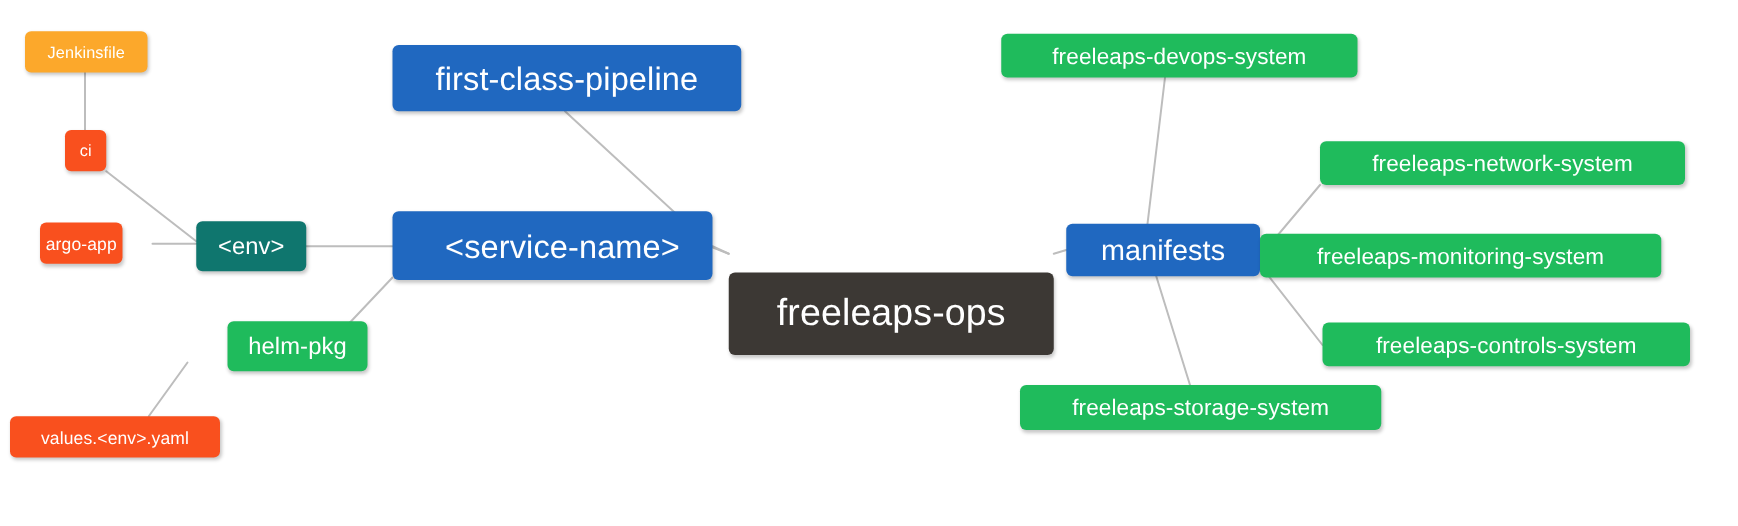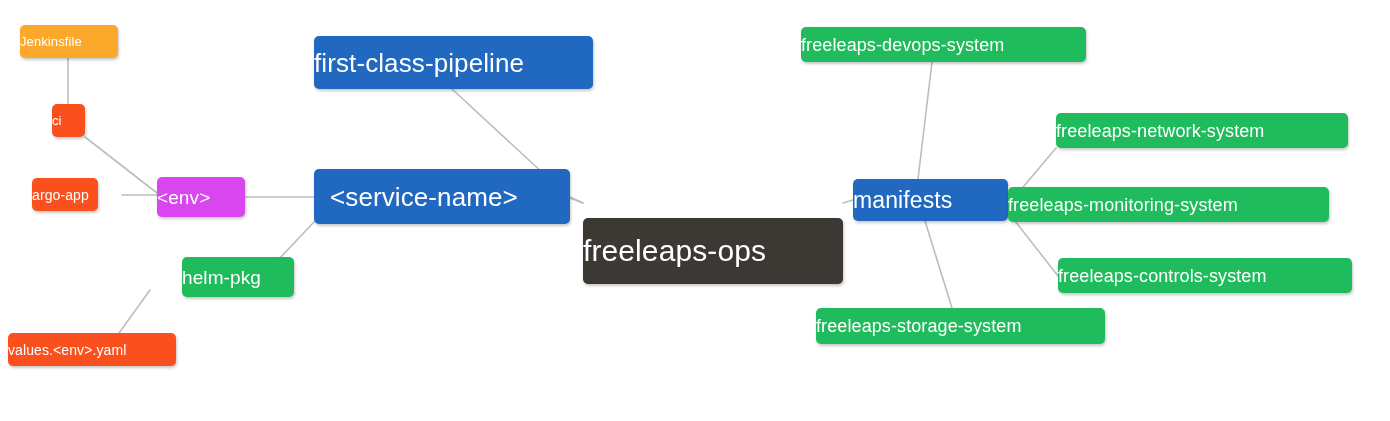--- a/index.html
+++ b/index.html
@@ -18,21 +18,21 @@
   #links{
     position:absolute;left:0;top:0;
     width:1390px;height:421px;
     pointer-events:none;
   }
   .node{
     position:absolute;
     box-sizing:border-box;
     display:flex;
     align-items:center;
-    justify-content:flex-start;
+    justify-content:center;
     color:#ffffff;
     border-radius:5px;
     box-shadow:1px 2px 3px rgba(0,0,0,0.22);
     white-space:nowrap;
     line-height:1;
     letter-spacing:0.1px;
     cursor:pointer;
     user-select:none;
   }
   .node span{display:block;}
@@ -60,21 +60,21 @@
   <div id="nodes">
       <div class="node" style="left: 20px; top: 25px; width: 98px; height: 33px; background: rgb(252, 168, 43); font-size: 13px;">
         <span>Jenkinsfile</span>
       </div>
       <div class="node" style="left: 52px; top: 104px; width: 33px; height: 33px; background: rgb(249, 80, 30); font-size: 13px;">
         <span>ci</span>
       </div>
       <div class="node" style="left: 32px; top: 178px; width: 66px; height: 33px; background: rgb(249, 80, 30); font-size: 14px;">
         <span>argo-app</span>
       </div>
-      <div class="node" style="left: 157px; top: 177px; width: 88px; height: 40px; background: #d946ef; font-size: 19px;">
+      <div class="node" style="left: 157px; top: 177px; width: 88px; height: 40px; background: #0f766e; font-size: 19px;">
         <span>&lt;env&gt;</span>
       </div>
       <div class="node" style="left: 150px; top: 257px; width: 112px; height: 40px; background: rgb(31, 187, 92); font-size: 19px; margin-left: 32px;">
         <span>helm-pkg</span>
       </div>
       <div class="node" style="left: 8px; top: 333px; width: 168px; height: 33px; background: rgb(249, 80, 30); font-size: 14px;">
         <span>values.&lt;env&gt;.yaml</span>
       </div>
       <div class="node" style="left: 314px; top: 36px; width: 279px; height: 53px; background: rgb(32, 104, 192); font-size: 26px;">
         <span>first-class-pipeline</span>

